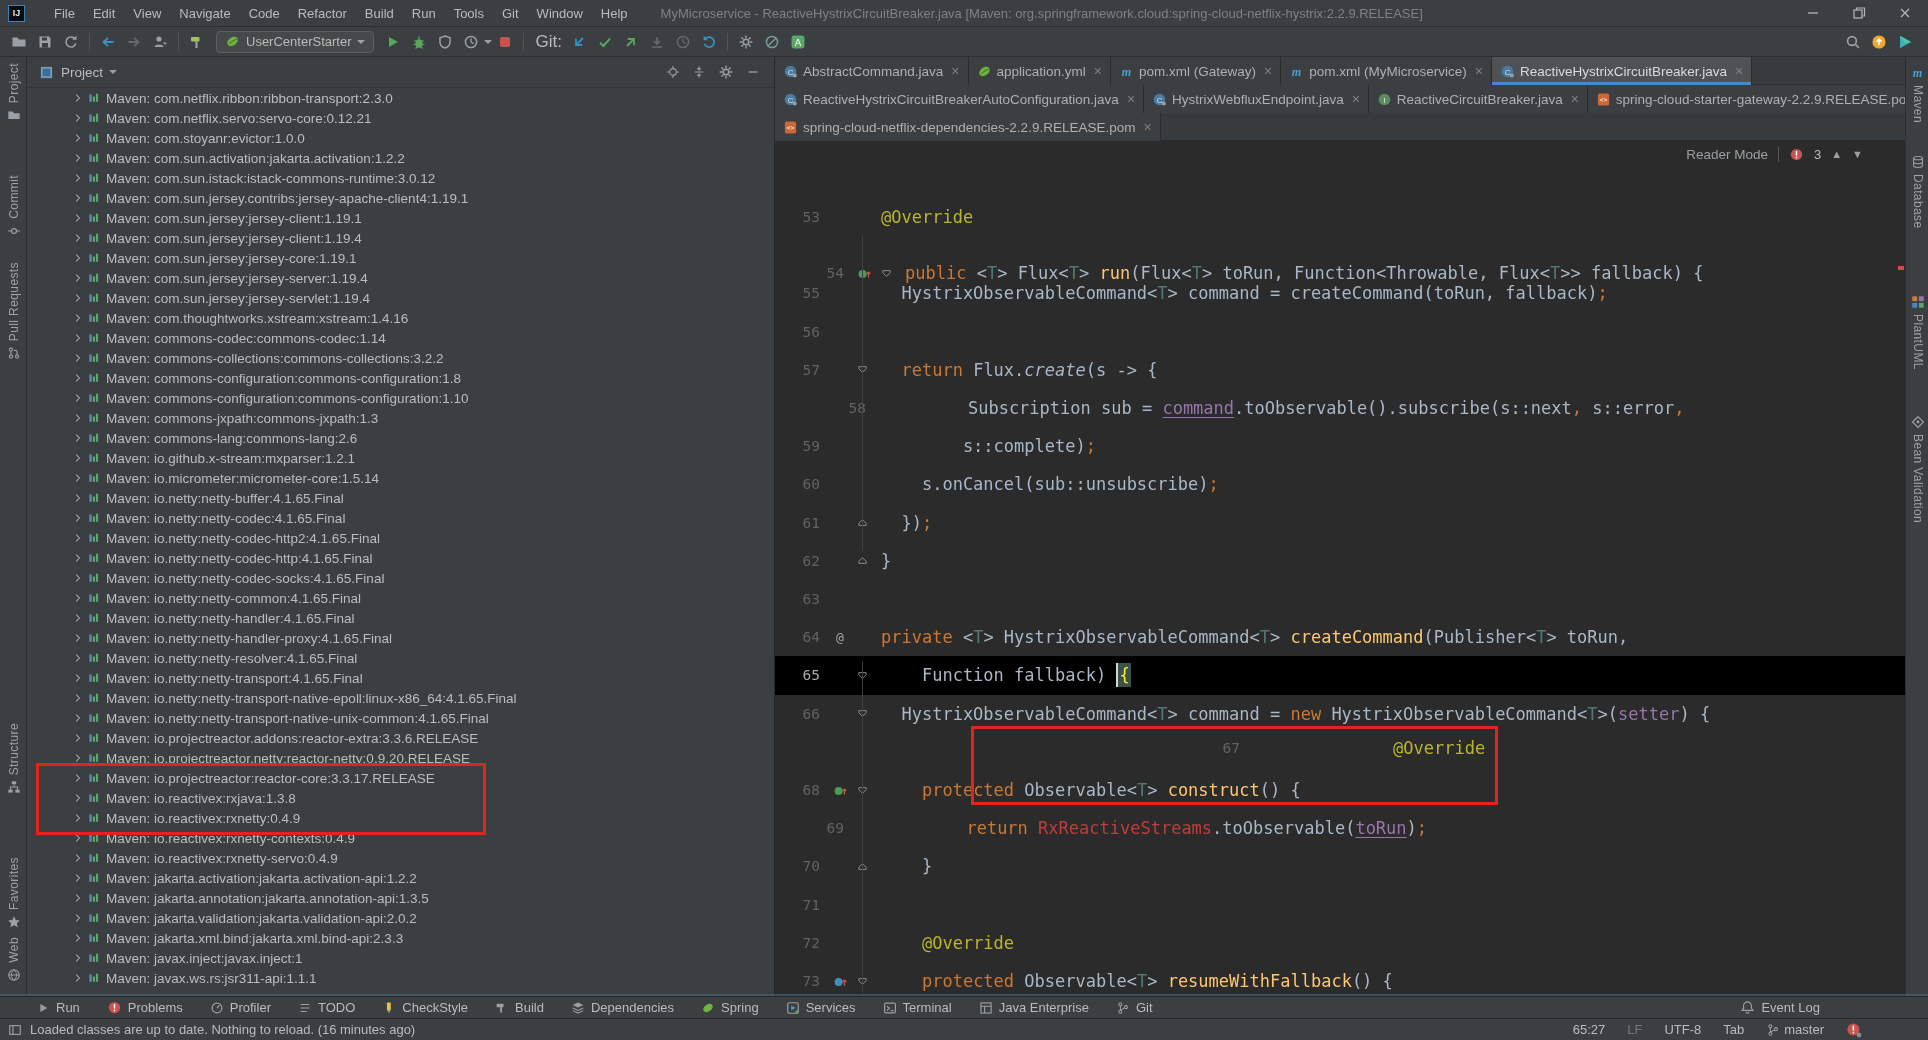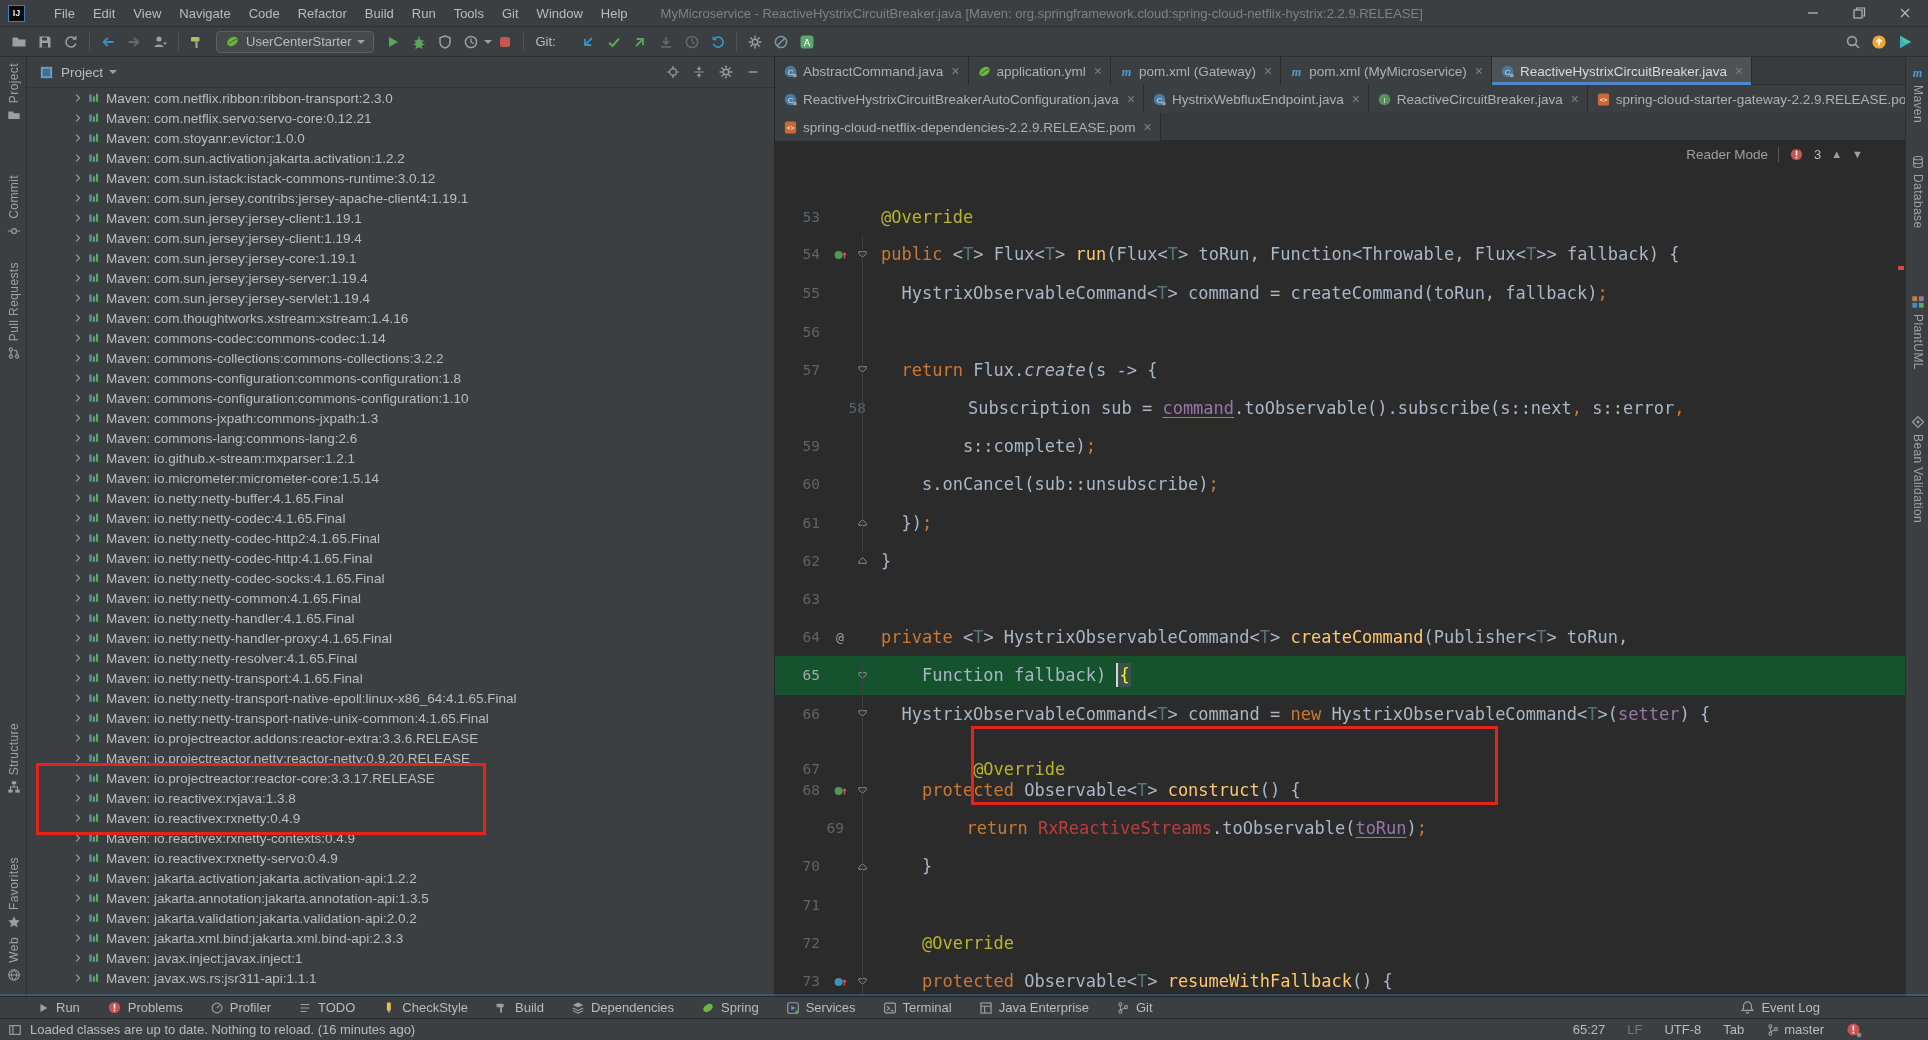--- a/index.html
+++ b/index.html
@@ -20,21 +20,21 @@
   .win-btn{width:46px;height:100%;display:flex;align-items:center;justify-content:center;}
 
   
   #toolbar{position:absolute;left:0;top:27px;width:1928px;height:30px;background:#3c3f41;
            border-bottom:1px solid #2c2e2f;display:flex;align-items:center;}
   .tb-icon{width:26px;height:24px;display:flex;align-items:center;justify-content:center;}
   .tb-sep{width:1px;height:18px;background:#515355;margin:0 5px;}
   #run-config{height:22px;display:flex;align-items:center;gap:6px;background:#45494a;
               border:1px solid #5e6060;border-radius:4px;padding:0 8px;margin:0 6px;color:#bbbbbb;font-size:13px;}
   .dd-arrow{width:0;height:0;border-left:4px solid transparent;border-right:4px solid transparent;border-top:4px solid #9aa0a3;}
-  #git-label{color:#bbbbbb;font-size:13px;margin:0 19px 0 6px;}
+  #git-label{color:#bbbbbb;font-size:17px;margin:0 4px 0 6px;}
   #toolbar-right{margin-left:auto;display:flex;align-items:center;margin-right:10px;}
 
   
   #leftstripe{position:absolute;left:0;top:57px;width:27px;height:939px;background:#3c3f41;border-right:1px solid #2c2e2f;}
   .stripe-item-l{position:absolute;left:0;width:27px;display:flex;flex-direction:column;align-items:center;gap:5px;}
   .vlabel-l{writing-mode:vertical-rl;transform:rotate(180deg);font-size:12px;color:#a0a2a4;letter-spacing:.4px;}
   .stripe-item-r{position:absolute;left:0;width:23px;display:flex;flex-direction:column;align-items:center;gap:5px;}
   .vlabel-r{writing-mode:vertical-rl;font-size:12px;color:#a0a2a4;letter-spacing:.4px;}
 
   
@@ -50,21 +50,21 @@
 
   
   #editor{position:absolute;left:775px;top:57px;width:1130px;height:939px;background:#2b2b2b;}
   .tabrow{position:absolute;left:0;width:100%;height:28px;background:#383b3d;display:flex;border-bottom:1px solid #2a2b2c;}
   .etab{display:flex;align-items:center;height:28px;padding:0 8px;gap:5px;background:#3c3f41;
         border-right:1px solid #2a2b2c;font-size:13.5px;color:#aeb0b2;white-space:nowrap;}
   .etab.sel{background:#4e5254;color:#dadada;box-shadow:inset 0 -3px 0 #4a88c7;}
   .etab .close{color:#7f8084;font-size:14px;margin-left:3px;}
   #code{position:absolute;left:0;top:84px;width:100%;height:855px;overflow:hidden;}
   .cl{position:absolute;left:0;width:100%;height:38.2px;display:flex;align-items:center;}
-  .cl.cur{background:#14532d;}
+  .cl.cur{background:#000000;}
   .num{width:53px;text-align:right;padding-right:8px;color:#606366;font:14.5px "DejaVu Sans Mono",monospace;flex:none;}
   .cur .num{color:#a9a9a9;}
   .gicon{width:24px;flex:none;display:flex;justify-content:center;}
   .fold{width:20px;flex:none;display:flex;justify-content:center;}
   .ct{padding-left:9px;white-space:pre;font:17px "DejaVu Sans Mono",monospace;color:#a9b7c6;}
   .tk-k{color:#cc7832;} .tk-a{color:#bbb529;} .tk-m{color:#ffc66d;} .tk-t{color:#507874;}
   .tk-p{color:#a9b7c6;} .tk-s{color:#cc7832;} .tk-e{color:#bc3f3c;}
   .tk-v{color:#9876aa;text-decoration:underline;text-underline-offset:3px;}
   .tk-f{color:#9876aa;}
   .tk-i{color:#a9b7c6;font-style:italic;}
@@ -1179,21 +1179,21 @@
           <span class="close">×</span>
         </span>
       </div>
     <div id="code">
         <div class="cl" style="top: 57px;">
           <span class="num">53</span>
           <span class="gicon"></span>
           <span class="fold"></span>
           <span class="ct"><span class="tk-a">@Override</span></span>
         </div>
-        <div class="cl" style="top: 94px;">
+        <div class="cl" style="top: 113px; padding-left: 24px;">
           <span class="num">54</span>
           <span class="gicon">
             <svg width="15" height="15" viewBox="0 0 16 16">
               <circle cx="6" cy="8.5" r="4.3" fill="#499c54"></circle>
               <path d="M12.2 12.5V6.8M10.2 8.6l2-2 2 2" stroke="#c75450" fill="none" stroke-width="1.4"></path>
             </svg>
           </span>
           <span class="fold">
             <svg width="13" height="13" viewBox="0 0 16 16">
               <path d="M3.5 4.5h9v2.5L8 11.5 3.5 7z" fill="none" stroke="#8c9093" stroke-width="1.2"></path>
@@ -1288,21 +1288,21 @@
         <div class="cl" style="top: 553.6px;">
           <span class="num">66</span>
           <span class="gicon"></span>
           <span class="fold">
             <svg width="13" height="13" viewBox="0 0 16 16">
               <path d="M3.5 4.5h9v2.5L8 11.5 3.5 7z" fill="none" stroke="#8c9093" stroke-width="1.2"></path>
             </svg>
           </span>
           <span class="ct"><span class="tk-p">  HystrixObservableCommand&lt;</span><span class="tk-t">T</span><span class="tk-p">&gt; command = </span><span class="tk-k">new</span><span class="tk-p"> HystrixObservableCommand&lt;</span><span class="tk-t">T</span><span class="tk-p">&gt;(</span><span class="tk-f">setter</span><span class="tk-p">) {</span></span>
         </div>
-        <div class="cl" style="top: 609px;">
+        <div class="cl" style="top: 588px; justify-content: center;">
           <span class="num">67</span>
           <span class="gicon"></span>
           <span class="fold"></span>
           <span class="ct"><span class="tk-p">         </span><span class="tk-a">@Override</span></span>
         </div>
         <div class="cl" style="top: 630px;">
           <span class="num">68</span>
           <span class="gicon">
             <svg width="15" height="15" viewBox="0 0 16 16">
               <circle cx="6" cy="8.5" r="4.3" fill="#499c54"></circle>

